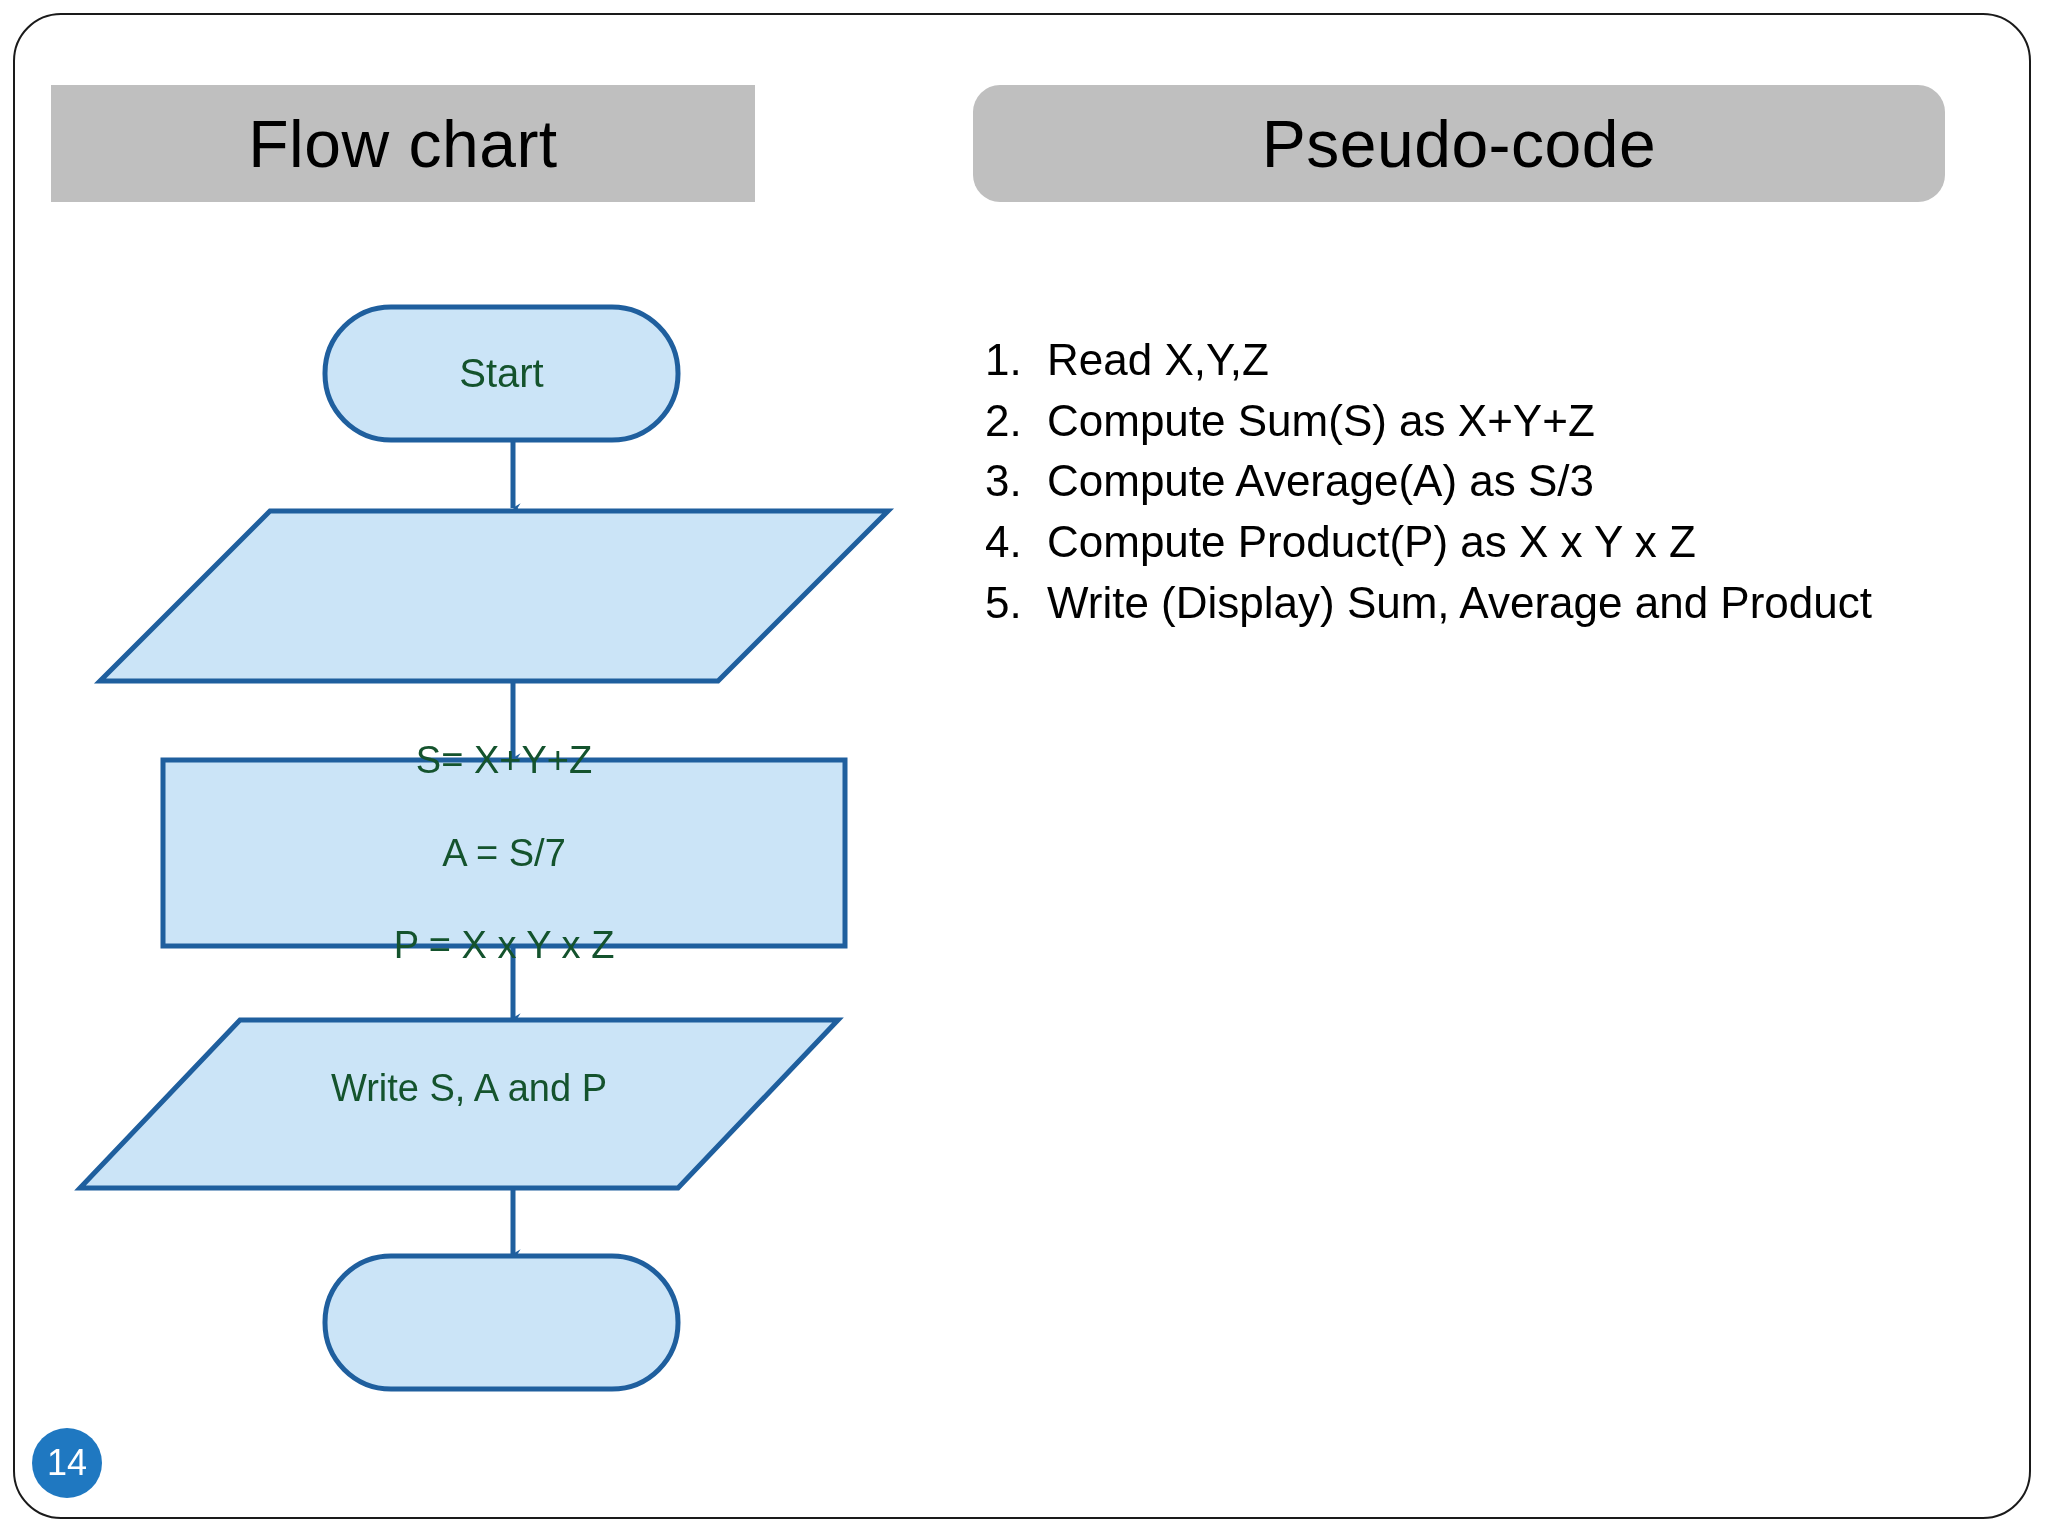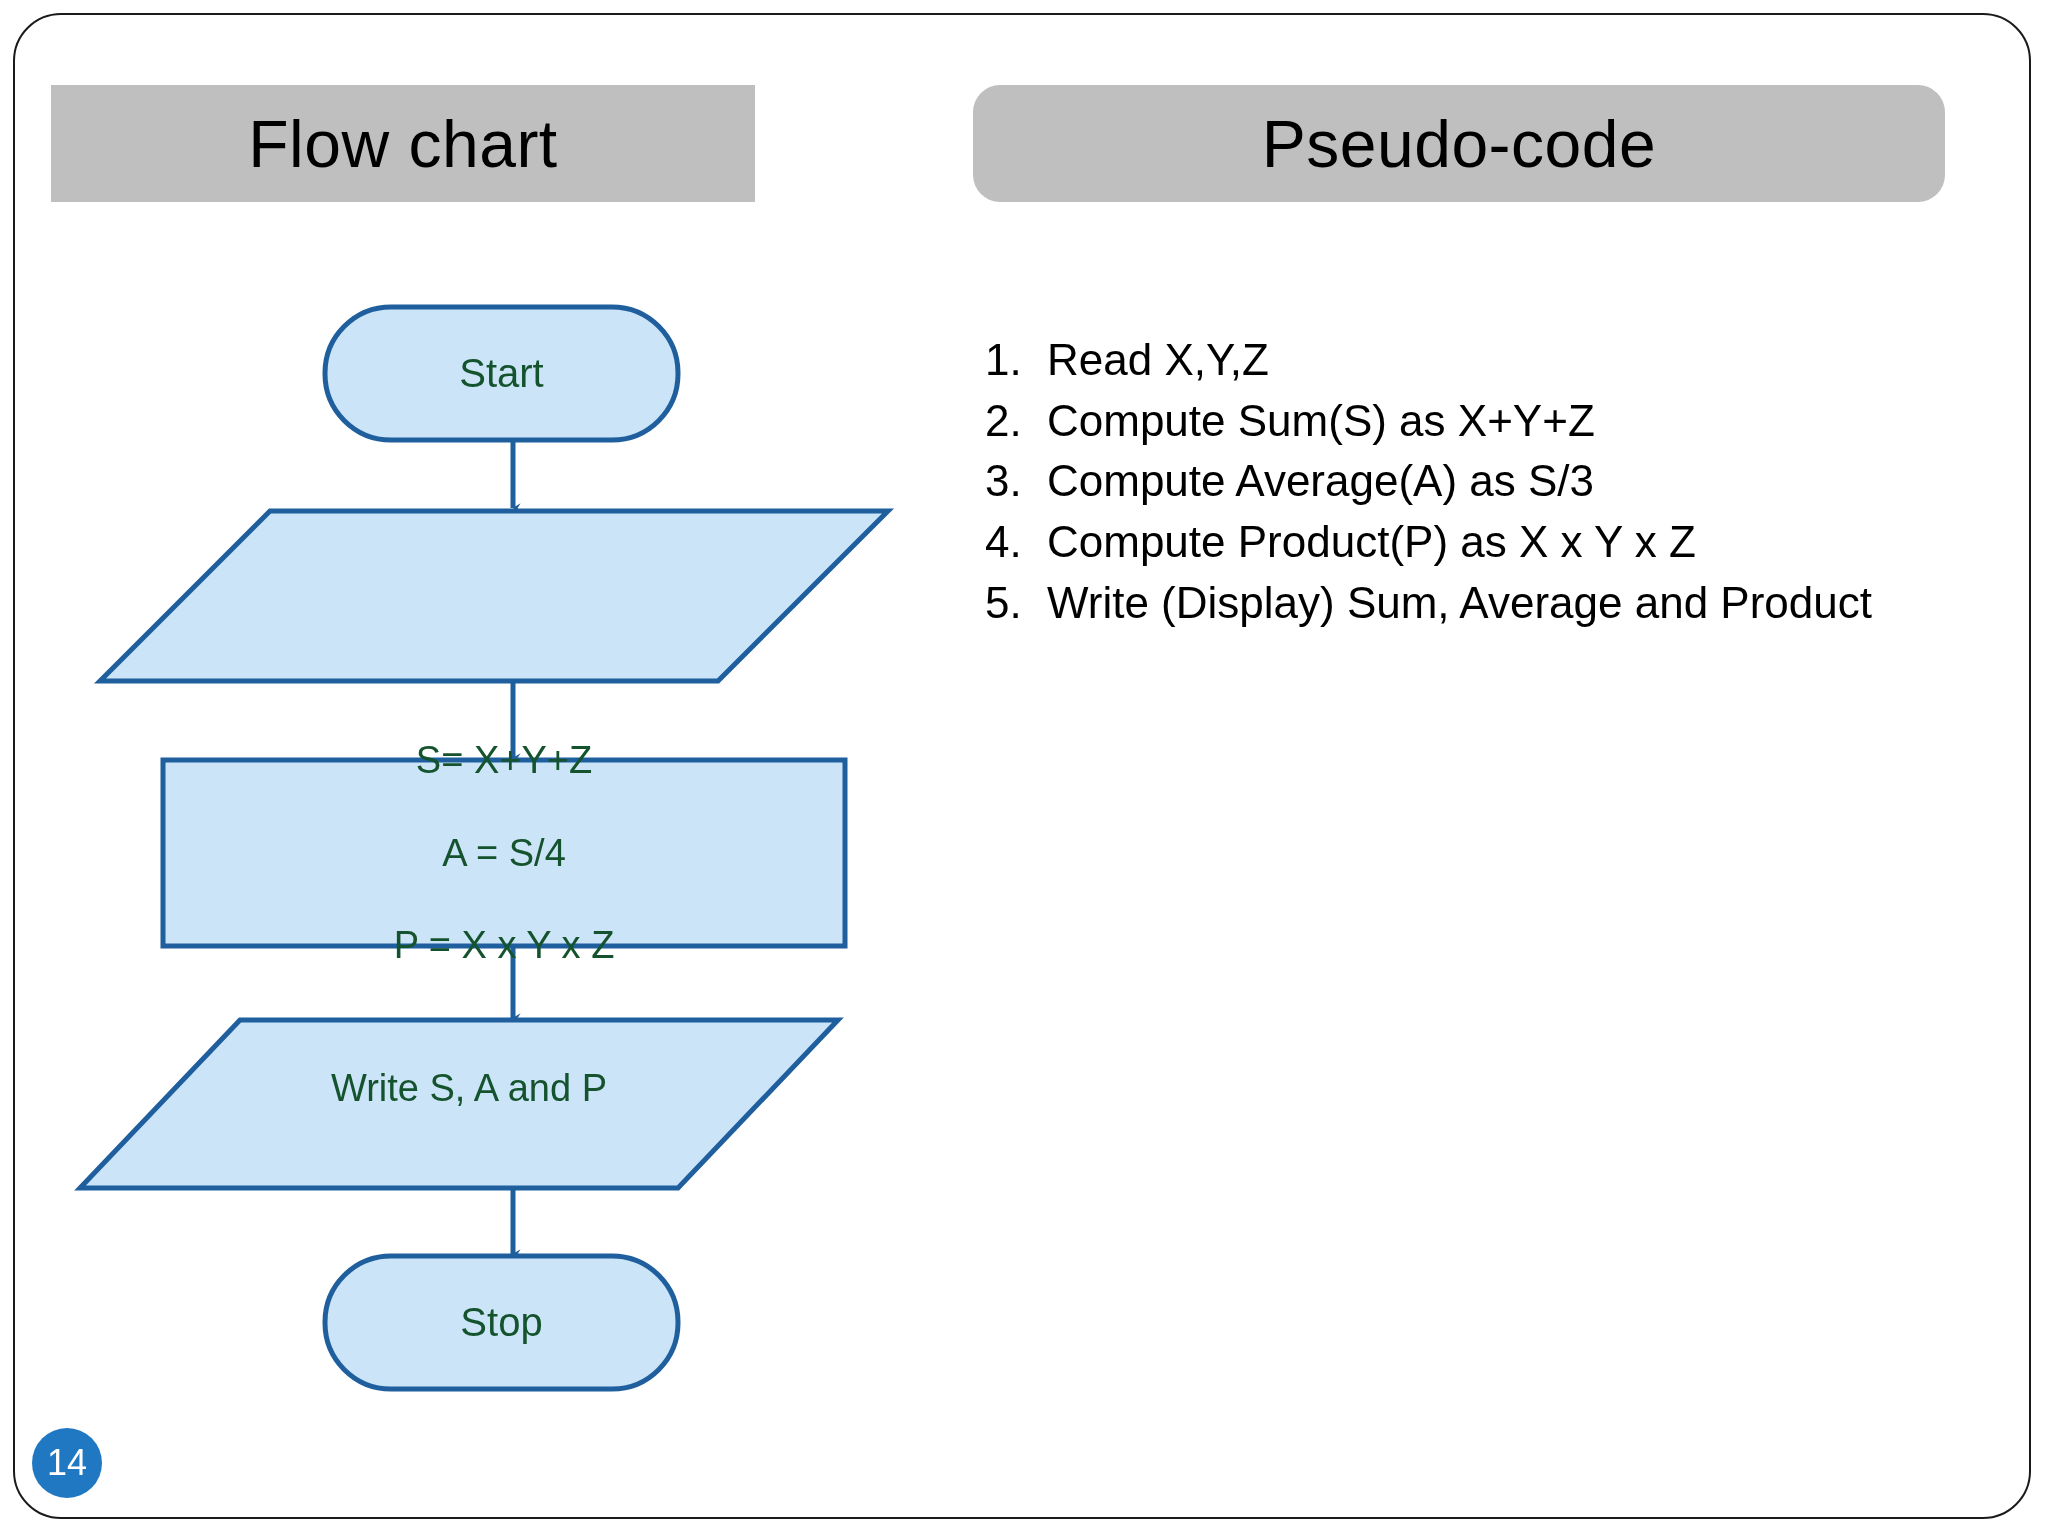--- a/index.html
+++ b/index.html
@@ -175,27 +175,26 @@
       <polygon points="240,1020 838,1020 678,1188 80,1188" fill="#cbe4f7" stroke="#1f5f9e" stroke-width="5"></polygon>
 
       <rect x="325" y="1256" width="353" height="133" rx="66" ry="66" fill="#cbe4f7" stroke="#1f5f9e" stroke-width="5"></rect>
     </svg>
 
     <div class="shape-label terminator-label" style="left:325px; top:307px; width:353px; height:133px;">Start</div>
 
 
     <div class="shape-label process-label" style="left:163px; top:760px; width:682px; height:186px;">
       <span>S= X+Y+Z</span>
-      <span>A = S/4</span>
+      <span>A = S/7</span>
       <span>P = X x Y x Z</span>
     </div>
 
     <div class="shape-label io-label" style="left:155px; top:1004px; width:628px; height:168px;">Write S, A and P</div>
 
-    <div class="shape-label terminator-label" style="left:325px; top:1256px; width:353px; height:133px;">Stop</div>
   </div>
 
   <div class="pseudo-list">
     <div class="pseudo-item">
       <span class="pseudo-num">1.</span>
       <span class="pseudo-text">Read X,Y,Z</span>
     </div>
     <div class="pseudo-item">
       <span class="pseudo-num">2.</span>
       <span class="pseudo-text">Compute Sum(S) as X+Y+Z</span>

